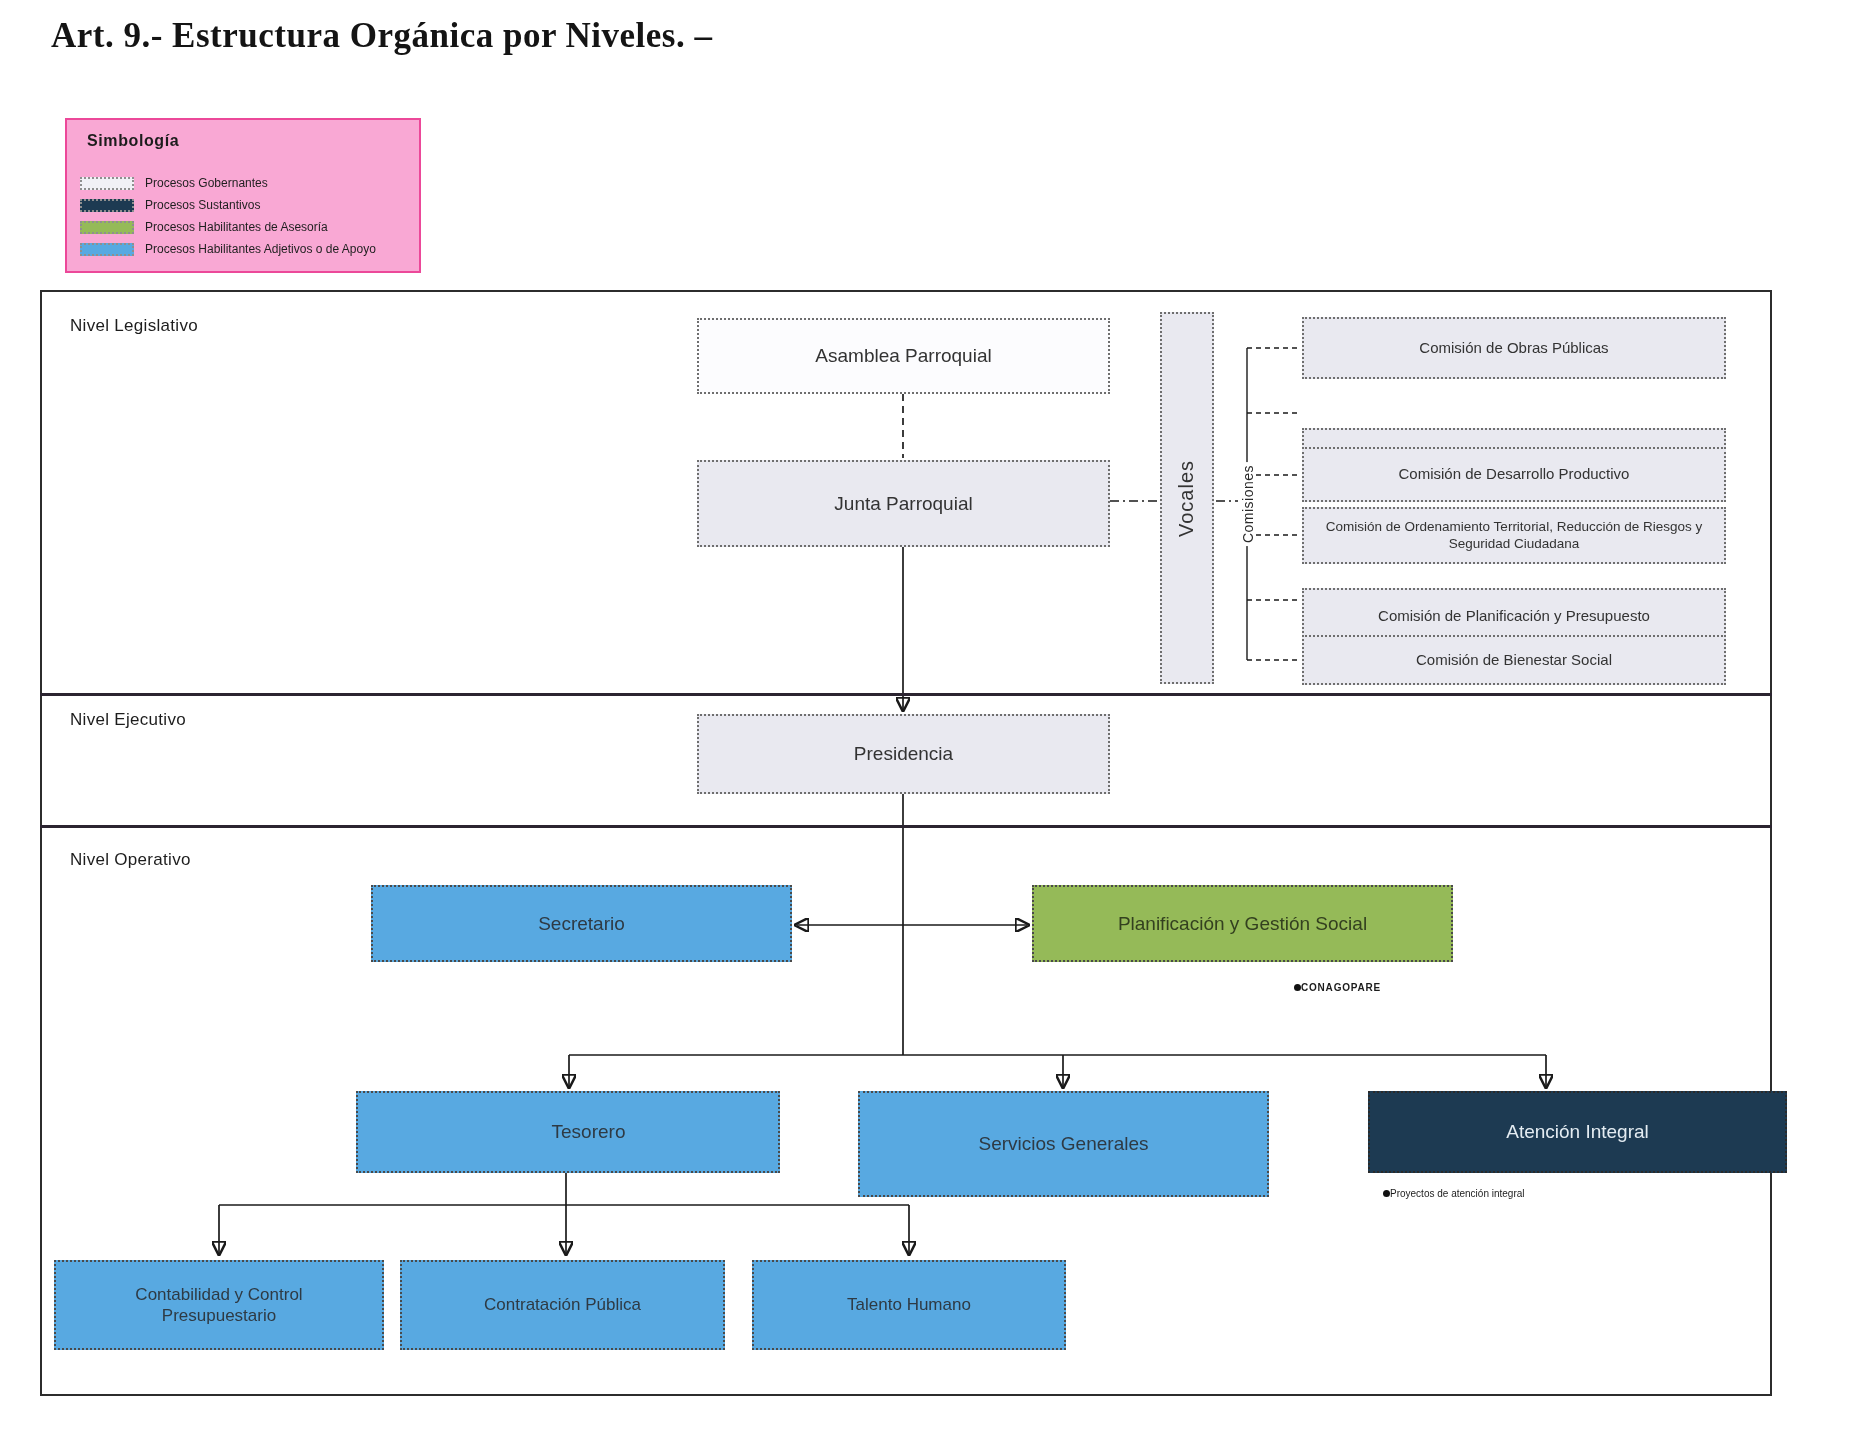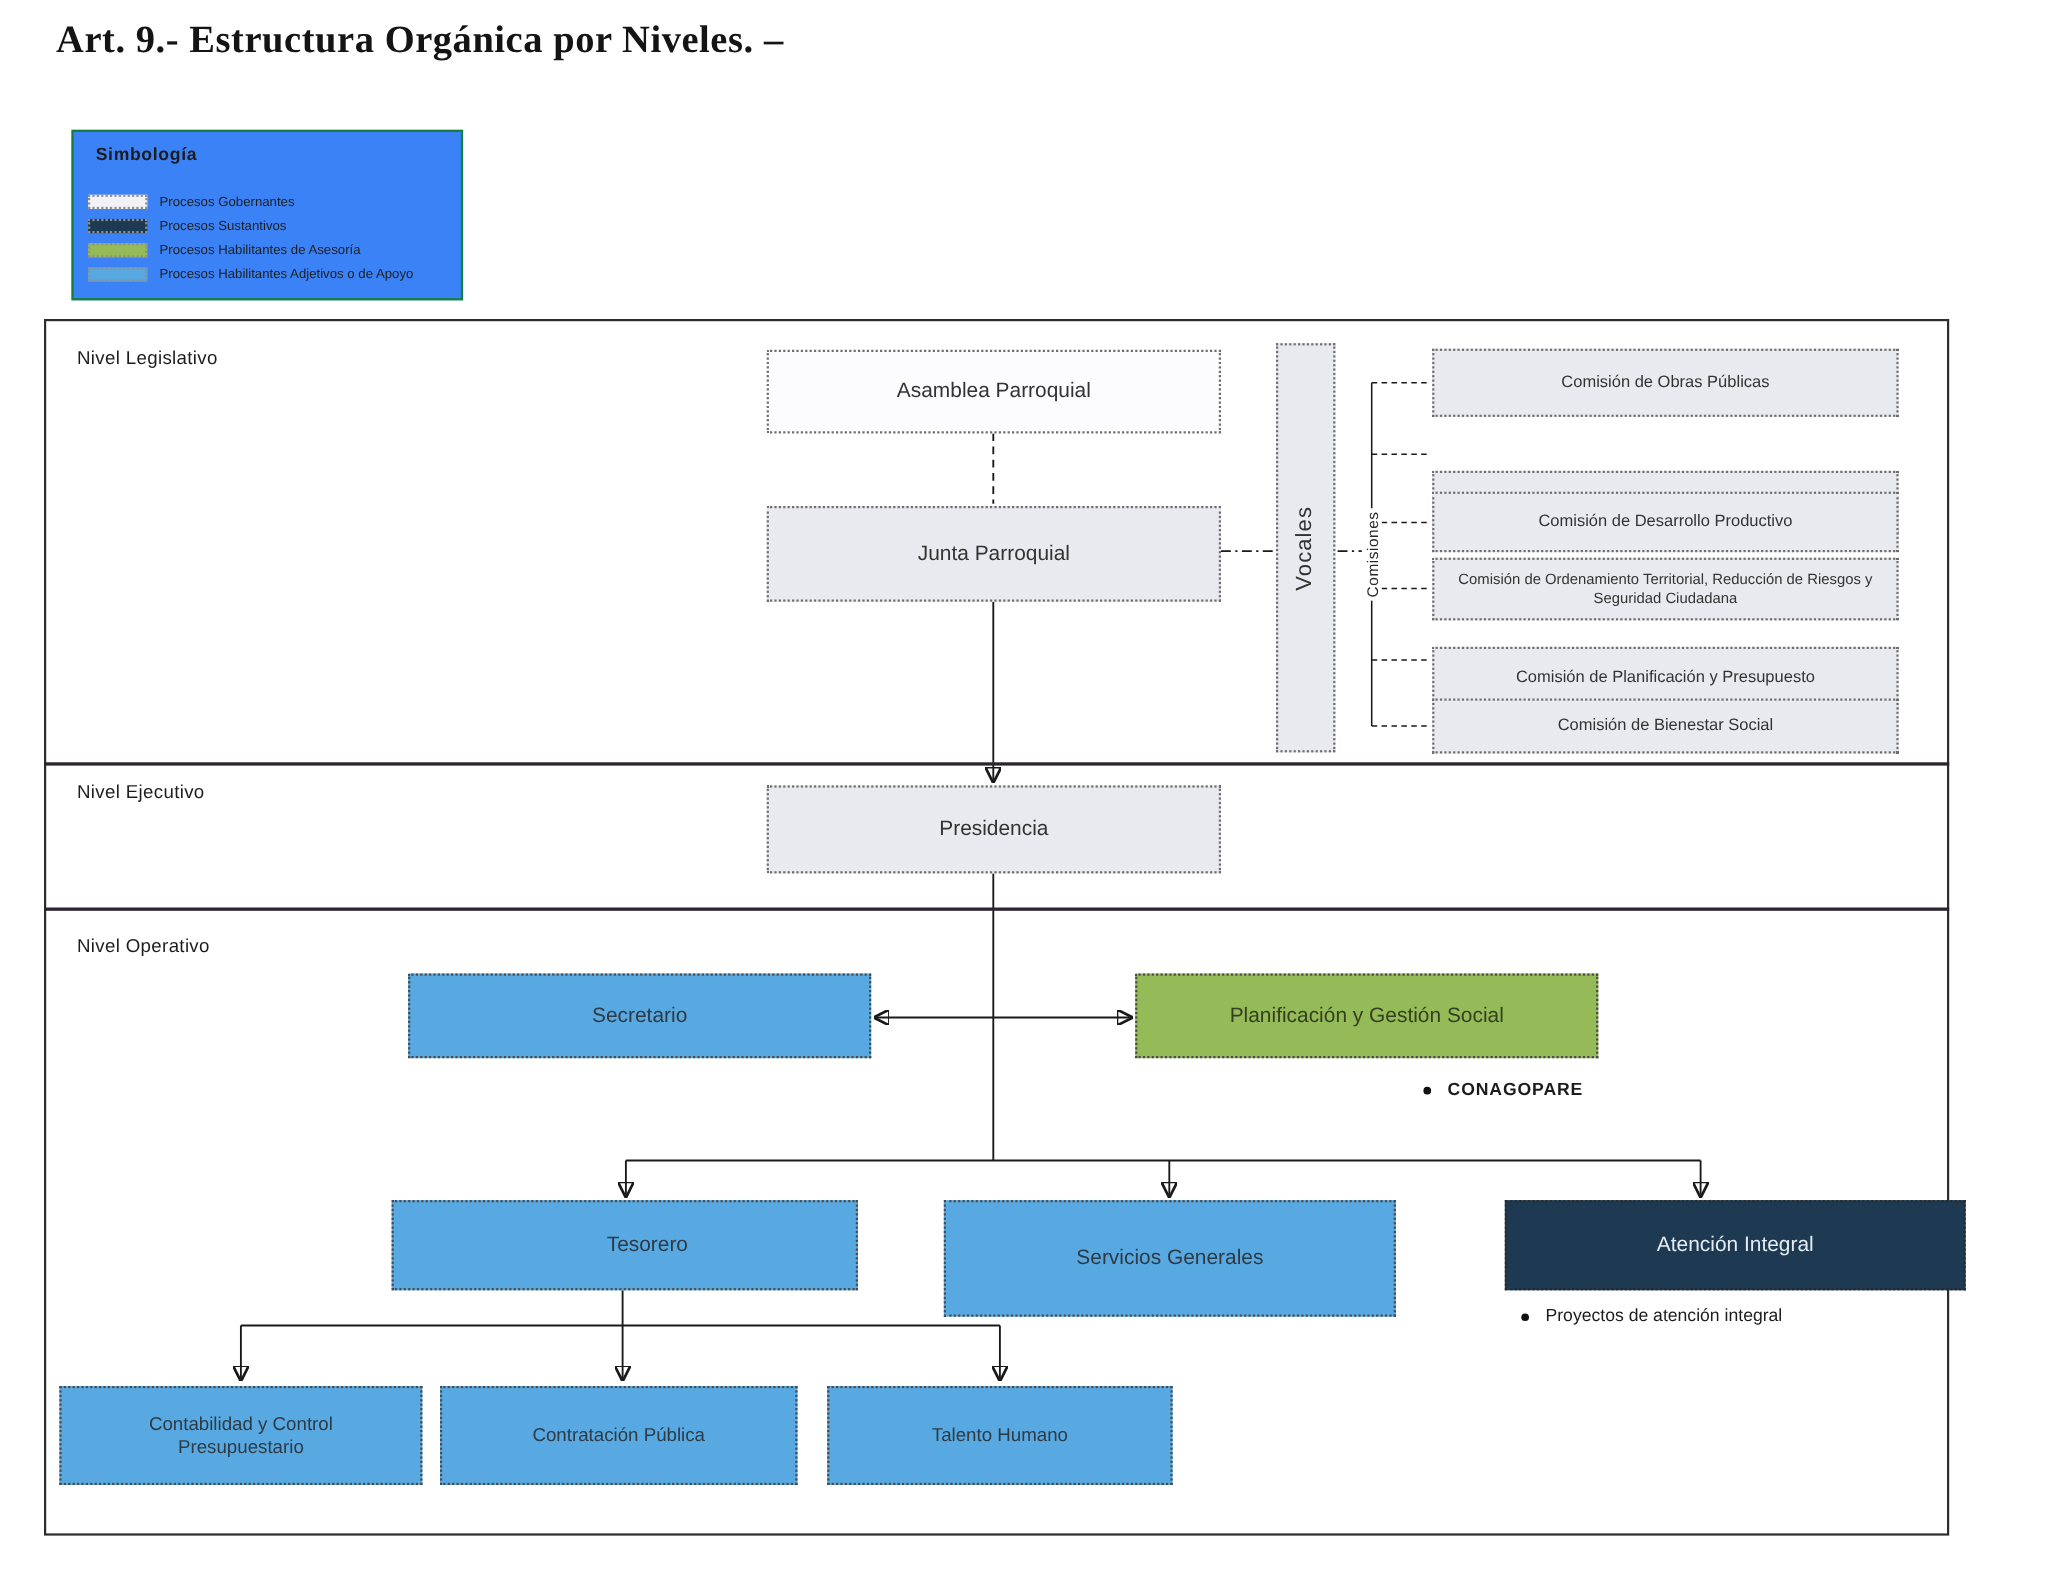--- a/index.html
+++ b/index.html
@@ -8,21 +8,21 @@
     font-family:"Liberation Sans", sans-serif; color:#222; overflow:hidden;
   }
   .doc-title {
     position:absolute; left:30px; top:16px;
     font-family:"Liberation Serif", serif; font-size:35px; font-weight:bold;
     color:#141414; letter-spacing:0.5px; white-space:nowrap;margin-left:21px;
   }
 
   
   .legend { position:absolute; left:65px; top:118px; width:356px; height:155px;
-            border:2px solid #15803d; background:#3b82f6; box-sizing:border-box; }
+            border:2px solid #ec4899; background:#f9a8d4; box-sizing:border-box; }
   .legend-title { position:absolute; left:20px; top:12px; font-size:16px; font-weight:bold;
                   color:#1c1c1c; letter-spacing:0.6px; }
   .legend-row { position:absolute; left:13px; display:flex; align-items:center; gap:11px; }
   .legend-row.r0 { top:56px; } .legend-row.r1 { top:78px; }
   .legend-row.r2 { top:100px; } .legend-row.r3 { top:122px; }
   .legend-swatch { width:54px; height:13px; box-sizing:border-box; border:2px dotted #8f8f8f; }
   .sw0 { background:#f1f1f6; } .sw1 { background:#1d3a52; }
   .sw2 { background:#95ba58; } .sw3 { background:#58a9e1; }
   .legend-label { font-size:12px; color:#1f1f1f; }
 
@@ -64,22 +64,22 @@
   #secretario    { left:329px;  top:593px; width:421px; height:77px; }
   #planificacion { left:990px;  top:593px; width:421px; height:77px; }
   #tesorero      { left:314px;  top:799px; width:424px; height:82px;padding-left:41px; }
   #servicios     { left:816px;  top:799px; width:411px; height:106px; }
   #atencion      { left:1326px; top:799px; width:419px; height:82px; }
   #contabilidad  { left:12px;   top:968px; width:330px; height:90px; padding:0 20px; }
   #contratacion  { left:358px;  top:968px; width:325px; height:90px; }
   #talento       { left:710px;  top:968px; width:314px; height:90px; }
 
   
-  .bullet-item { position:absolute; display:flex; align-items:center; gap:15px;
-                 font-size:16px; color:#1c1c1c; }
+  .bullet-item { position:absolute; display:flex; align-items:center; 
+                 font-size:10px; color:#1c1c1c; }
   .bullet-dot { width:7px; height:7px; border-radius:50%; background:#111; flex:0 0 auto; }
   #conagopare { left:1252px; top:690px; font-weight:600; letter-spacing:0.8px; }
   #proyectos  { left:1341px; top:896px; font-weight:500; }
 
   
   .wires { position:absolute; left:0; top:0; width:1728px; height:1102px; pointer-events:none; }
   .wires path { stroke:#1a1a1a; stroke-width:1.7; fill:none; }
   .wires path.thin { stroke-width:1.4; }
   .wires path.dashed { stroke-dasharray:7 5; }
   .wires path.dashdot { stroke-dasharray:9 4 2 4; }

